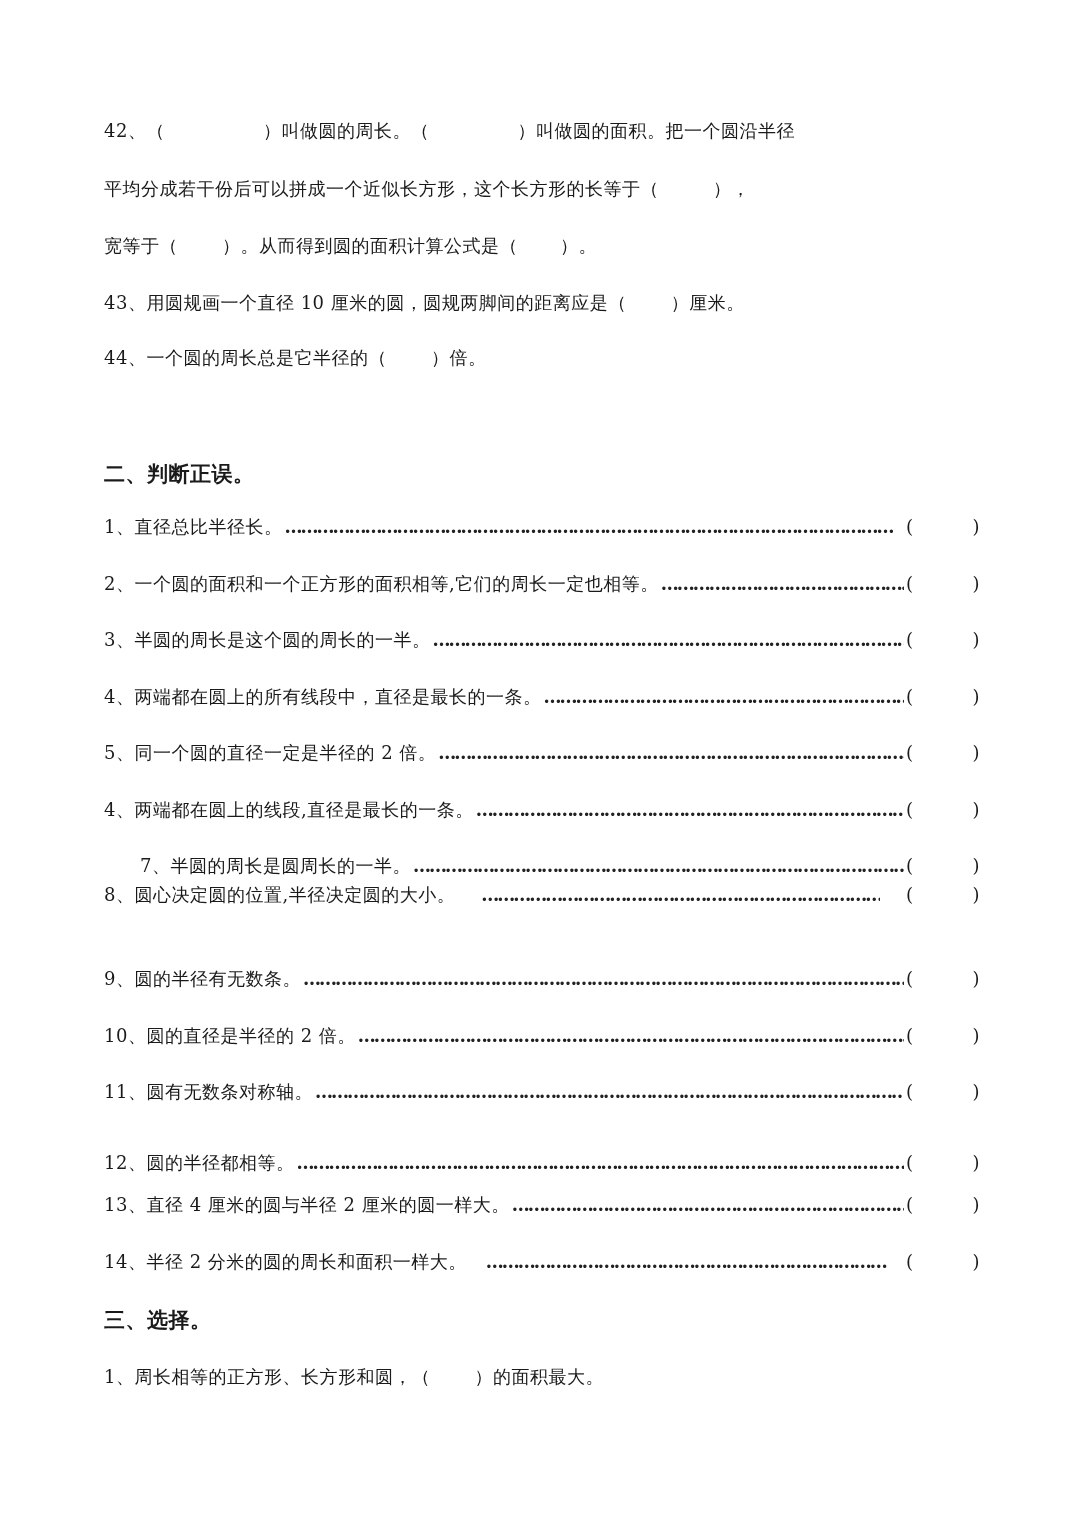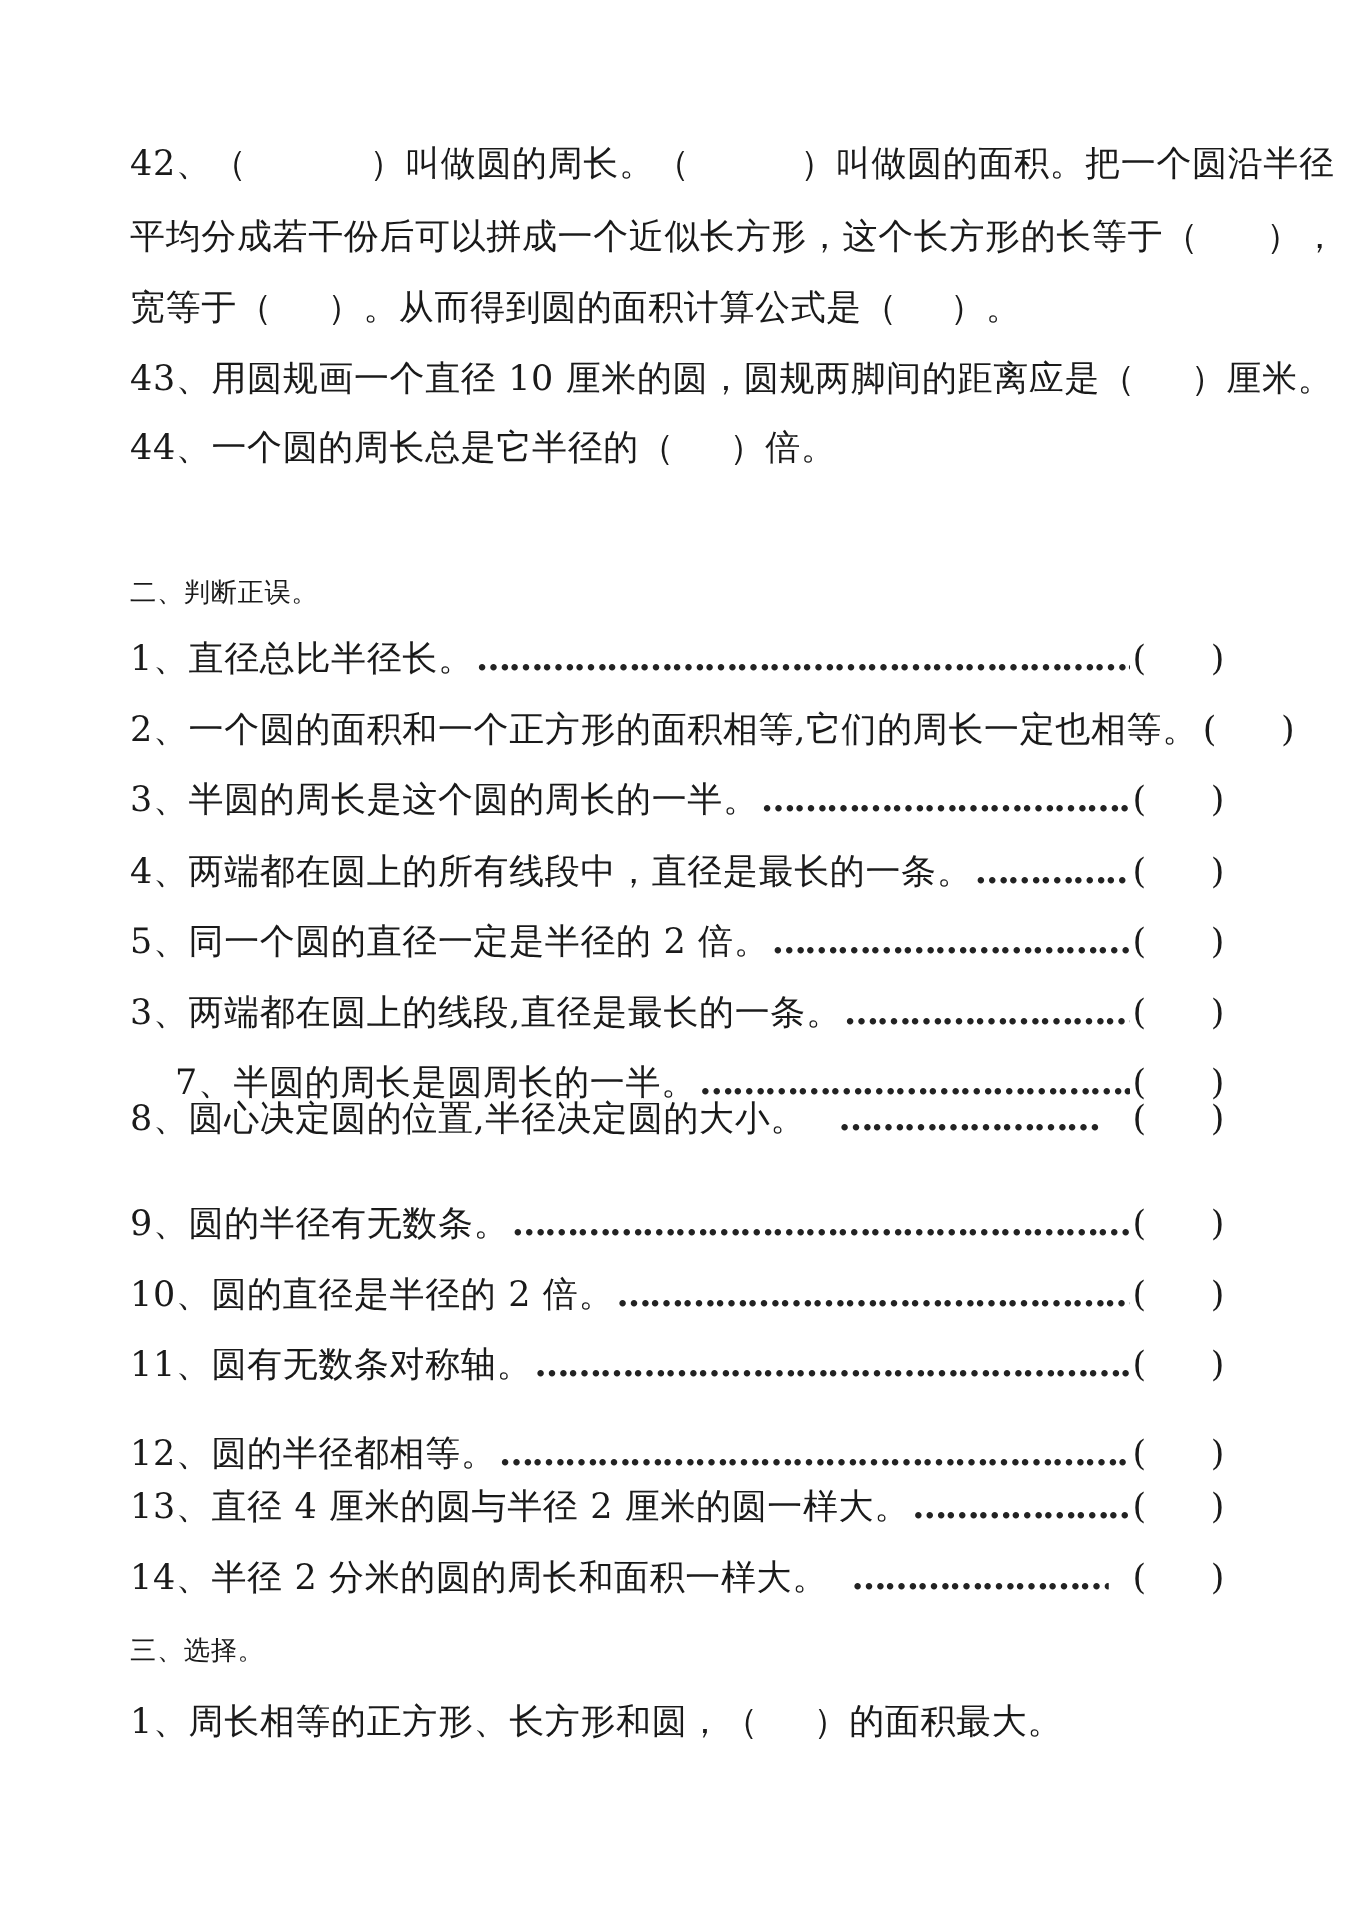--- a/index.html
+++ b/index.html
@@ -3,24 +3,24 @@
 <meta charset="utf-8">
 <style>
   html, body { margin: 0; padding: 0; background: #ffffff; }
   body {
     width: 1080px; height: 1527px; position: relative; overflow: hidden;
     font-family: "DejaVu Serif", "Liberation Serif", serif;
     color: #1a1a1a;
   }
   .line {
     position: absolute; left: 104px; right: 100px;
-    font-size: 28px; line-height: 30px; white-space: nowrap;
+    font-size: 18px; line-height: 30px; white-space: nowrap;
     letter-spacing: 0.5px;
   }
-  .heading { font-weight: normal; font-family: "DejaVu Sans", "Liberation Sans", sans-serif; font-size: 21px; }
+  .heading { font-weight: bold; font-family: "DejaVu Sans", "Liberation Sans", sans-serif; font-size: 21px; }
   .blank { display: inline-block; }
   .tf-row { display: flex; align-items: baseline; }
   .tf-text { flex: 0 0 auto; text-align: right; }
   .tf-dots {
     flex: 1 1 auto; overflow: hidden; white-space: nowrap;
     letter-spacing: -2px; font-weight: bold; margin: 0 2px;
     color: #222;
   }
   .tf-bracket { flex: 0 0 74px; display: flex; justify-content: space-between; }
 </style>
@@ -82,21 +82,21 @@
     </div>
   <div class="line tf-row" style="top:738px;">
       <span class="tf-text">5、同一个圆的直径一定是半径的 2 倍。</span>
       <span class="tf-dots">……………………………………………………………………………………………………</span>
       <span class="tf-bracket">
         <span>(</span>
         <span>)</span>
       </span>
     </div>
   <div class="line tf-row" style="top:795px;">
-      <span class="tf-text">3、两端都在圆上的线段,直径是最长的一条。</span>
+      <span class="tf-text">4、两端都在圆上的线段,直径是最长的一条。</span>
       <span class="tf-dots">……………………………………………………………………………………………………</span>
       <span class="tf-bracket">
         <span>(</span>
         <span>)</span>
       </span>
     </div>
   <div class="line tf-row" style="top:851px;margin-left:36px;">
       <span class="tf-text">7、半圆的周长是圆周长的一半。</span>
       <span class="tf-dots">……………………………………………………………………………………………………</span>
       <span class="tf-bracket">

